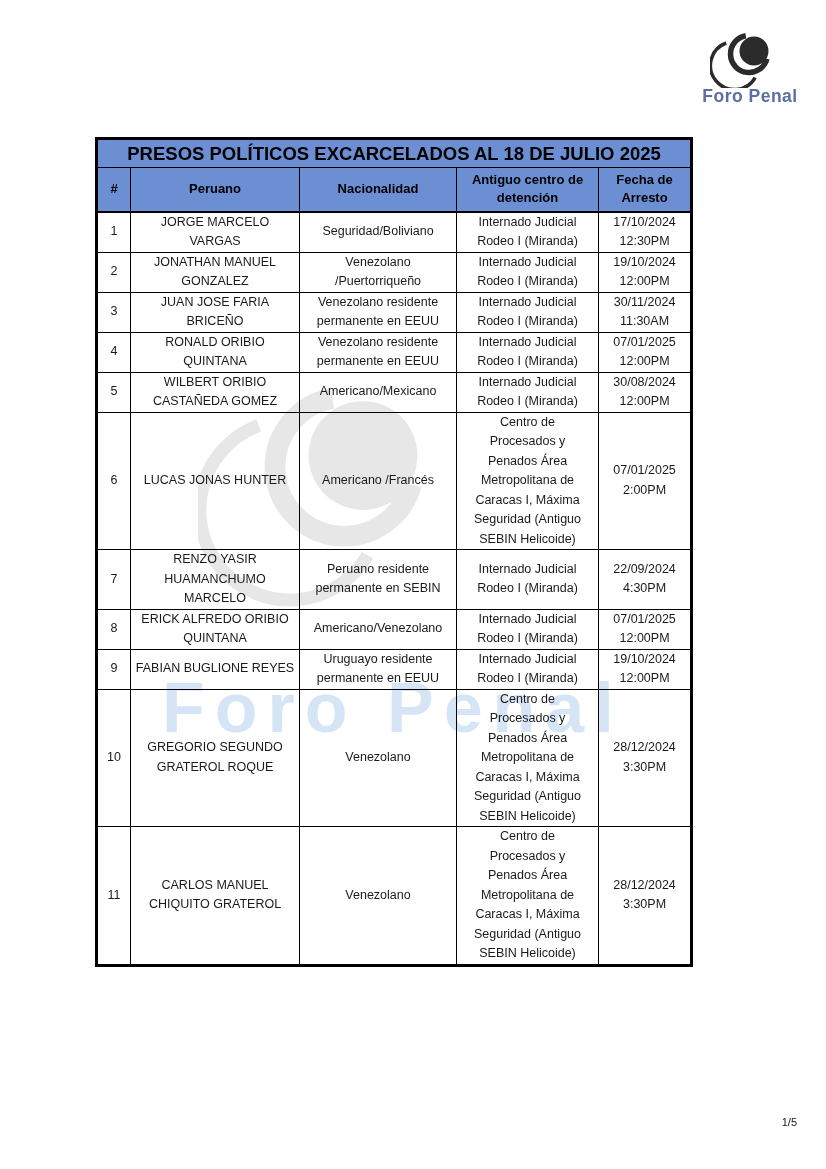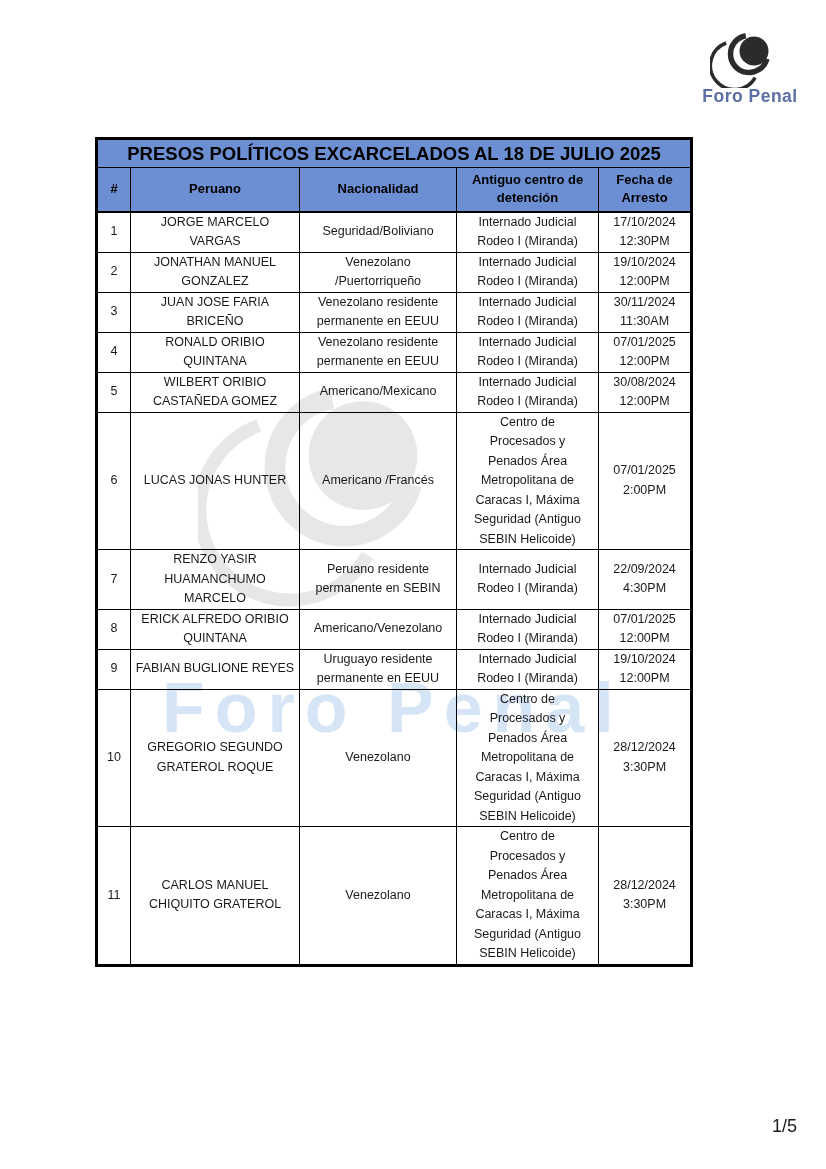--- a/index.html
+++ b/index.html
@@ -65,21 +65,21 @@
   table.main td {
     font-size: 12.5px;
     line-height: 19.5px;
     padding: 0 2px;
     background: transparent;
   }
 
   
   .footer-page {
     position: absolute; right: 29px; top: 1116px; z-index: 2;
-    font-size: 18px; color: #1a1a1a;
+    font-size: 11px; color: #1a1a1a;
   }
 </style>
 </head>
 <body>
 
 <div class="page">
 
   <svg class="wm-logo" viewBox="0 0 80 70" preserveAspectRatio="xMidYMid meet">
     <circle cx="44" cy="27" r="14.5" fill="#e7e7e7"></circle>
     <path d="M 35.8 11.8 A 18.5 18.5 0 1 0 56.9 34.8" fill="none" stroke="#e7e7e7" stroke-width="5.5"></path>

